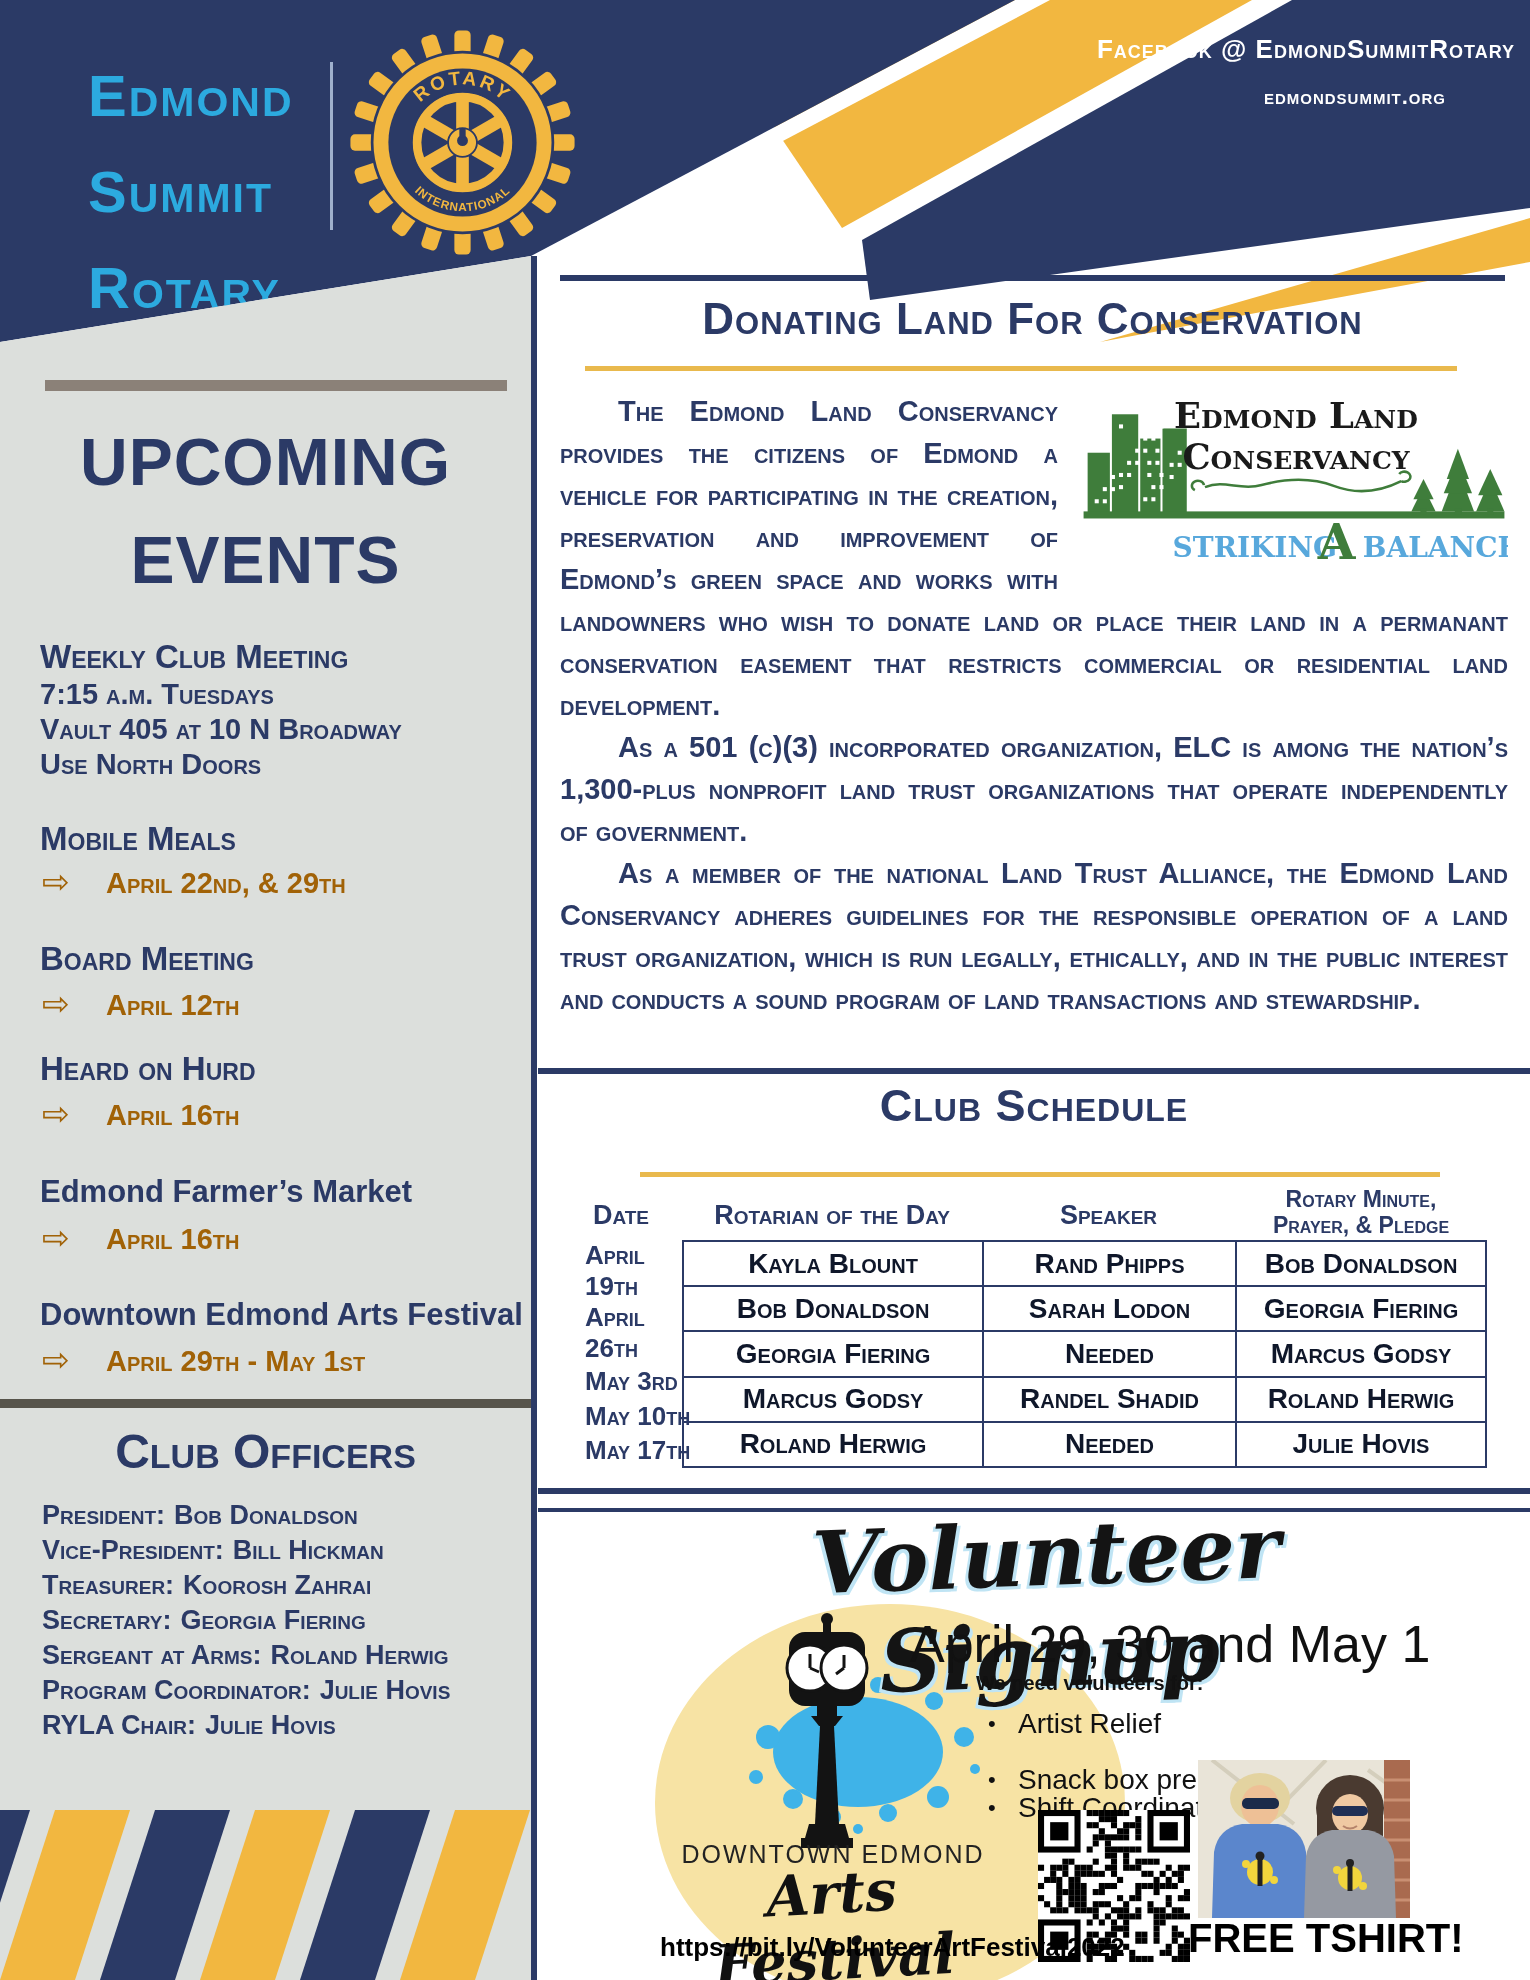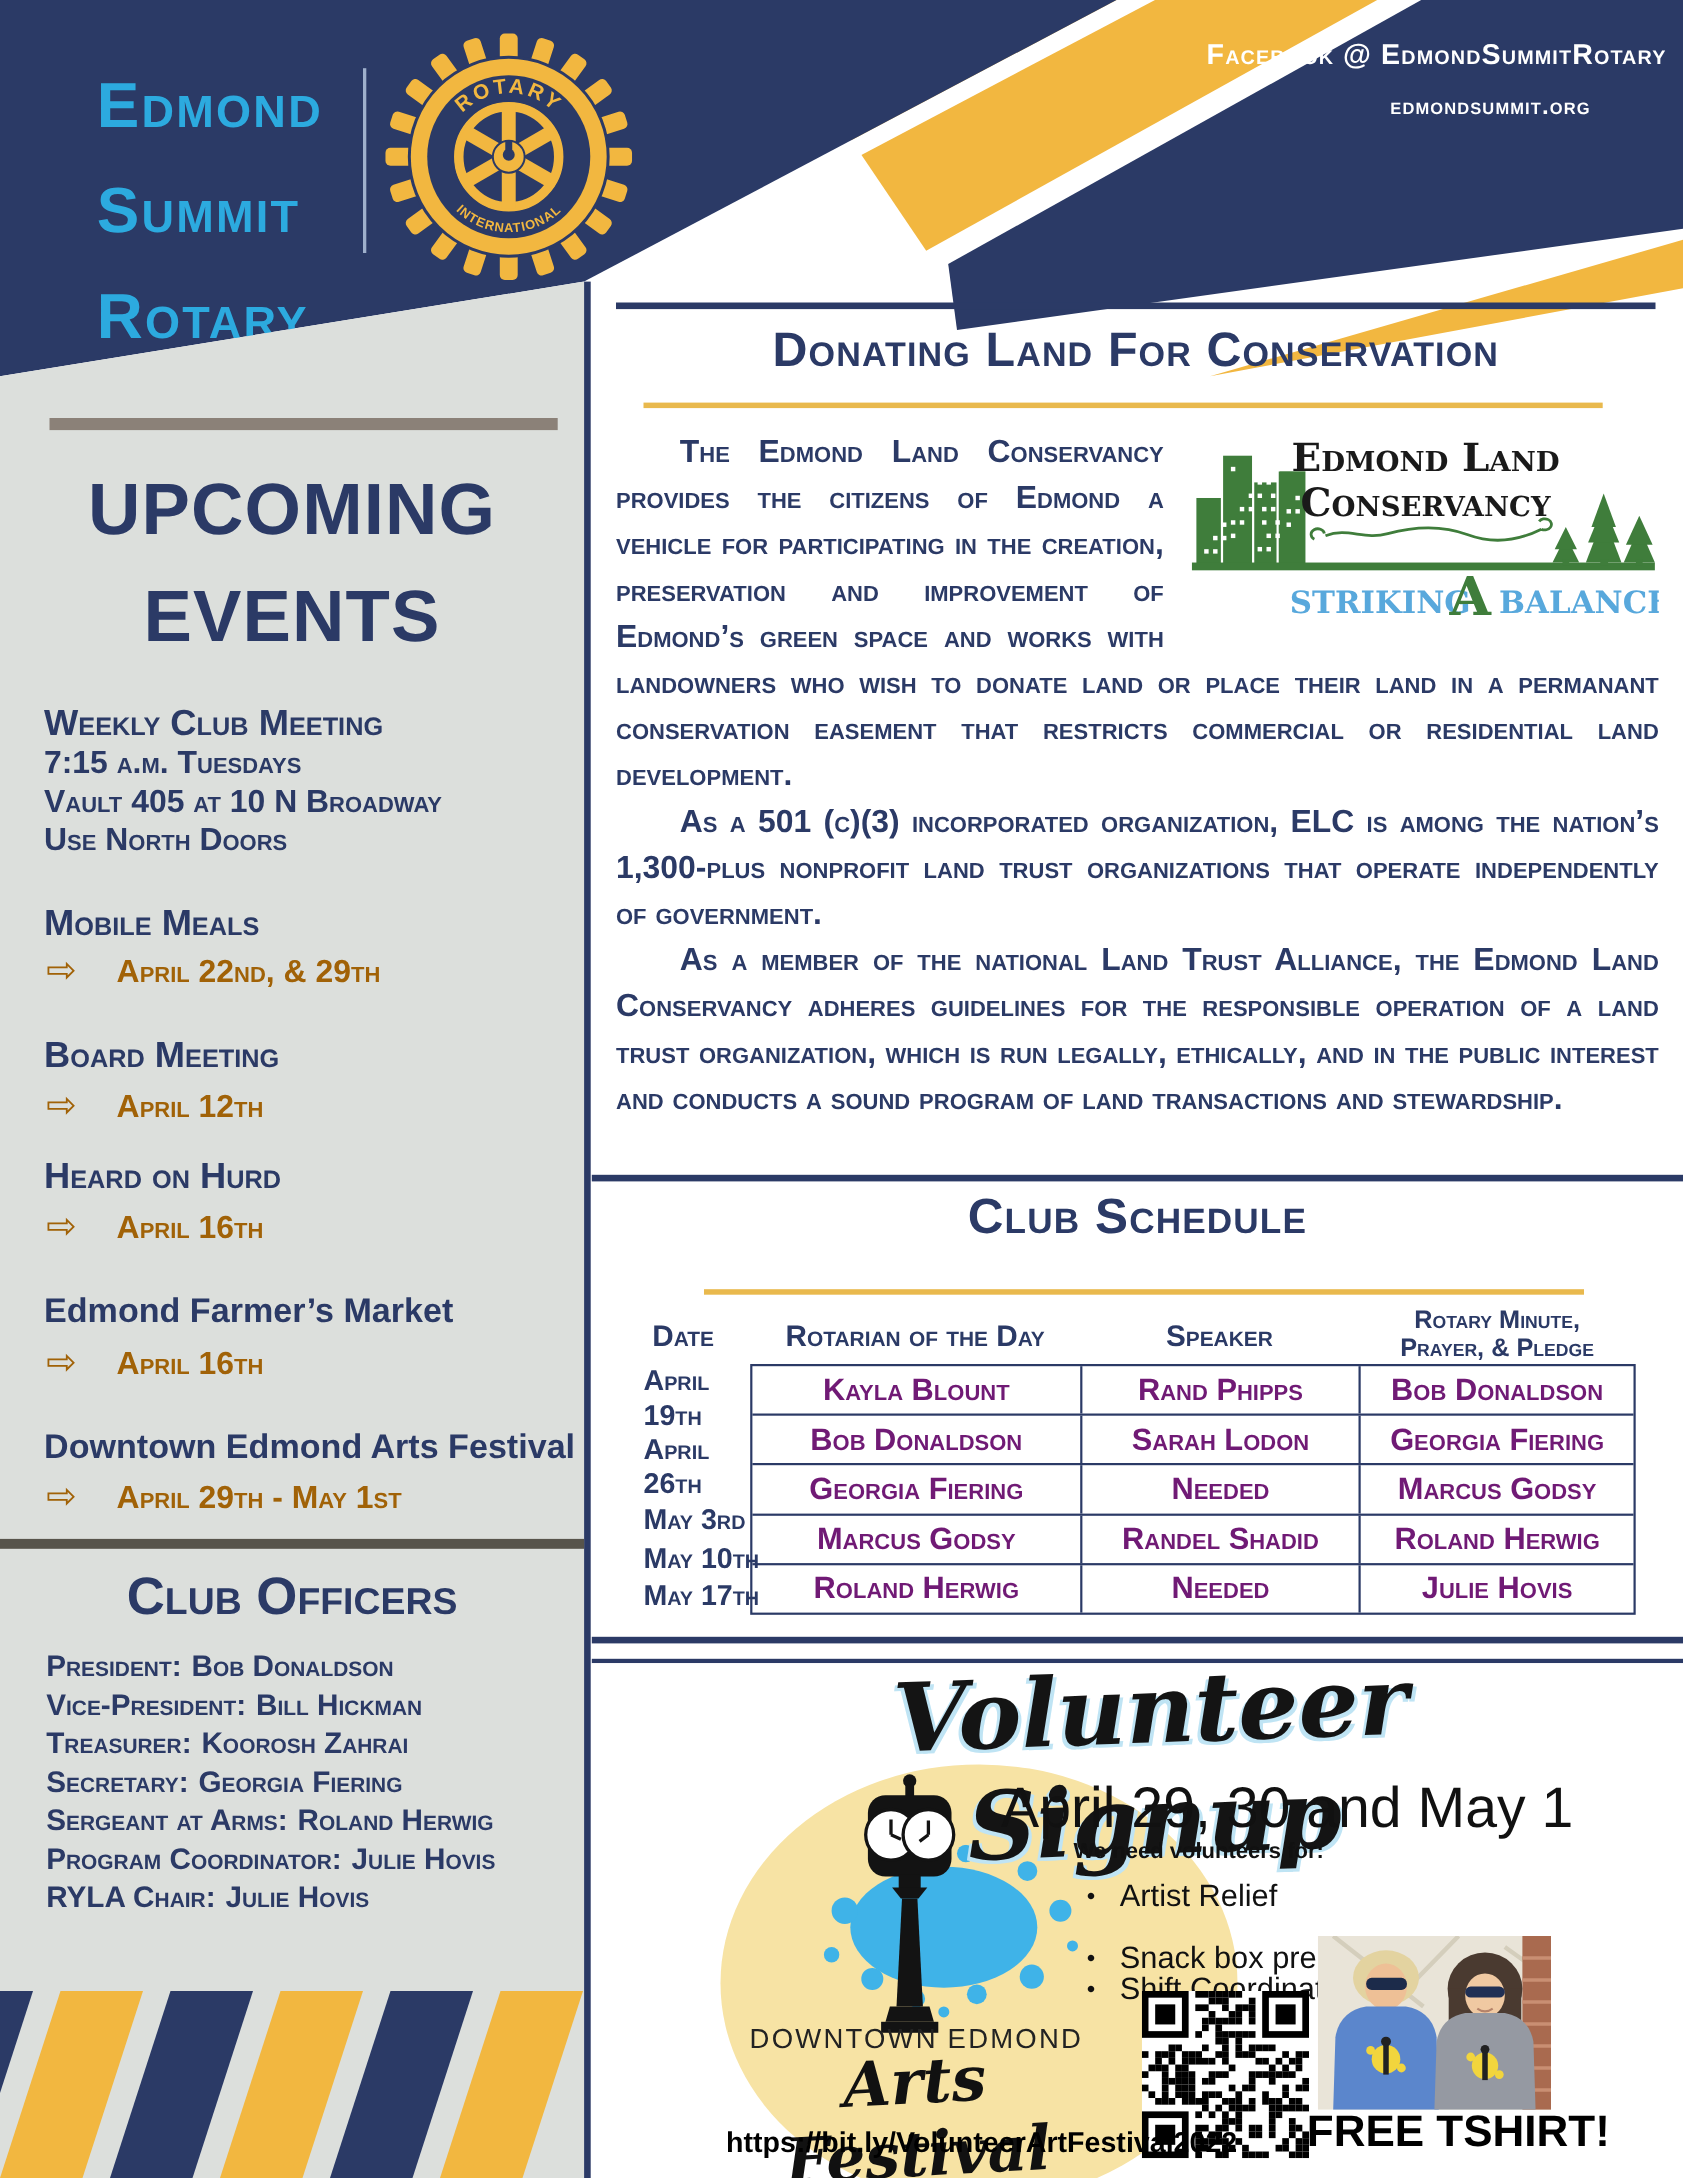--- a/index.html
+++ b/index.html
@@ -37,21 +37,21 @@
 .art-body{left:560px;top:390px;width:948px;color:#2b3a66;font-size:29px;line-height:42px;font-weight:600;text-align:justify;font-variant:small-caps}
 .art-body p{text-indent:58px;margin:0}
 .elc-float{float:right;width:428px;height:174px;margin:0 0 8px 22px}
 
 .sch-title{left:538px;top:1080px;width:992px;text-align:center;font-size:45px;font-weight:800;color:#2b3a66;letter-spacing:1px}
 .sch-hdr{text-align:center;font-size:27px;font-weight:800;color:#2b3a66}
 .sch-hdr4{left:1235px;top:1186px;width:252px;text-align:center;font-size:23px;line-height:26px;font-weight:800;color:#2b3a66}
 .grid{left:682px;top:1240px;width:805px;height:228px;border:2px solid #2b3a66;display:flex;flex-direction:column}
 .srow{flex:1;display:flex;border-bottom:2px solid #2b3a66}
 .srow:last-child{border-bottom:none}
-.cell{display:flex;align-items:center;justify-content:center;font-size:28px;color:#701a75;font-weight:600;font-variant:small-caps}
+.cell{display:flex;align-items:center;justify-content:center;font-size:28px;color:#0f172a;font-weight:600;font-variant:small-caps}
 .c1{width:300px;border-right:2px solid #2b3a66}
 .c2{width:253px;border-right:2px solid #2b3a66;font-weight:800}
 .c3{flex:1}
 .datecol{left:580px;top:1240px;width:122px;height:228px;display:flex;flex-direction:column}
 .drow{flex:1;display:flex;align-items:center;padding-left:5px;font-size:26px;font-weight:800;color:#2b3a66;font-variant:small-caps}
 
 .vol{left:538px;top:1512px;width:992px;height:468px;background:#fff;overflow:hidden}
 .vol .abs{position:absolute}
 .yellow-ellipse{left:117px;top:92px;width:470px;height:398px;background:#f7e3a4;border-radius:50%}
 .vol-title{left:120px;top:-8px;width:780px;text-align:center;font-family:"DejaVu Serif",serif;font-style:italic;font-weight:bold;font-size:86px;color:#141414;transform:rotate(-2deg);text-shadow:3px 3px 0 #bfe4f4,-3px 3px 0 #bfe4f4}

